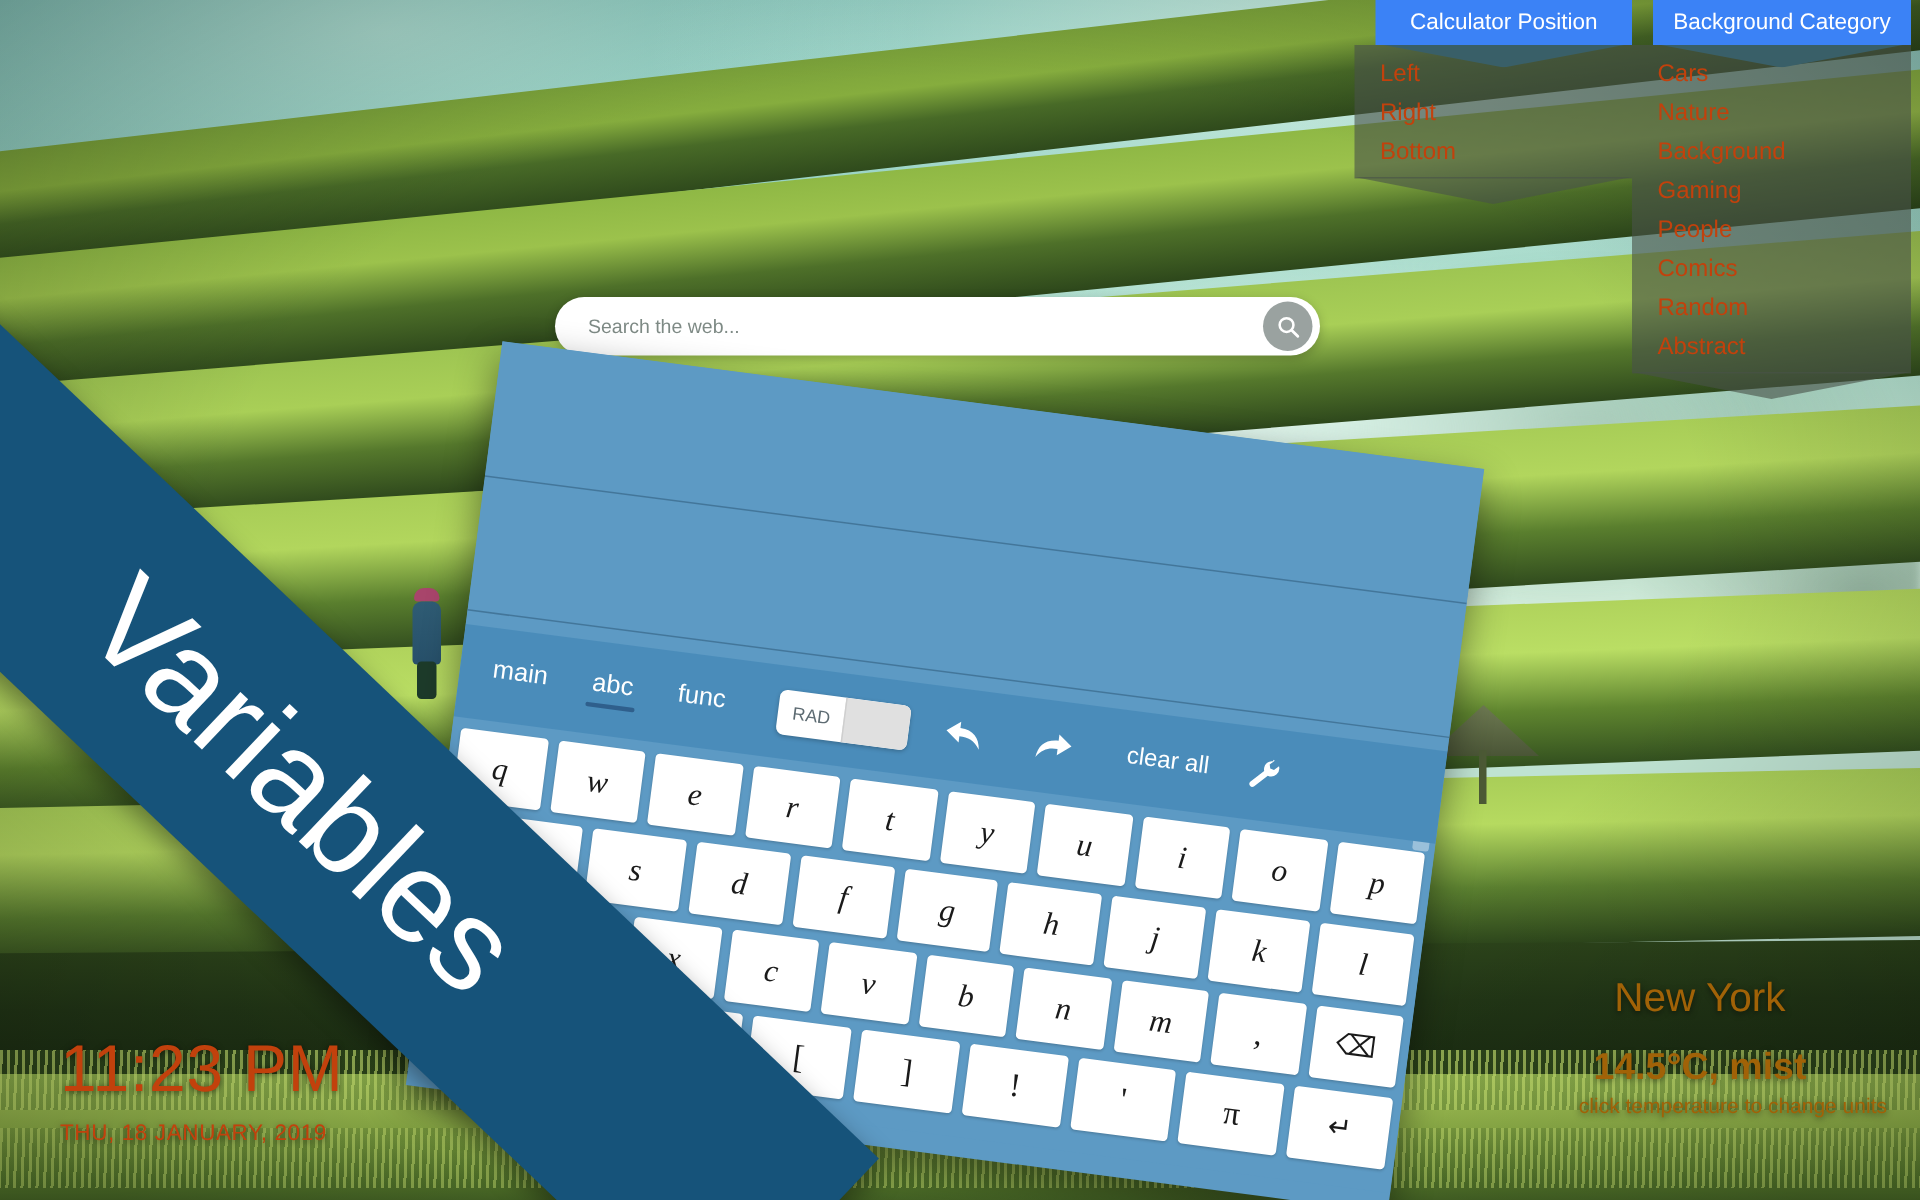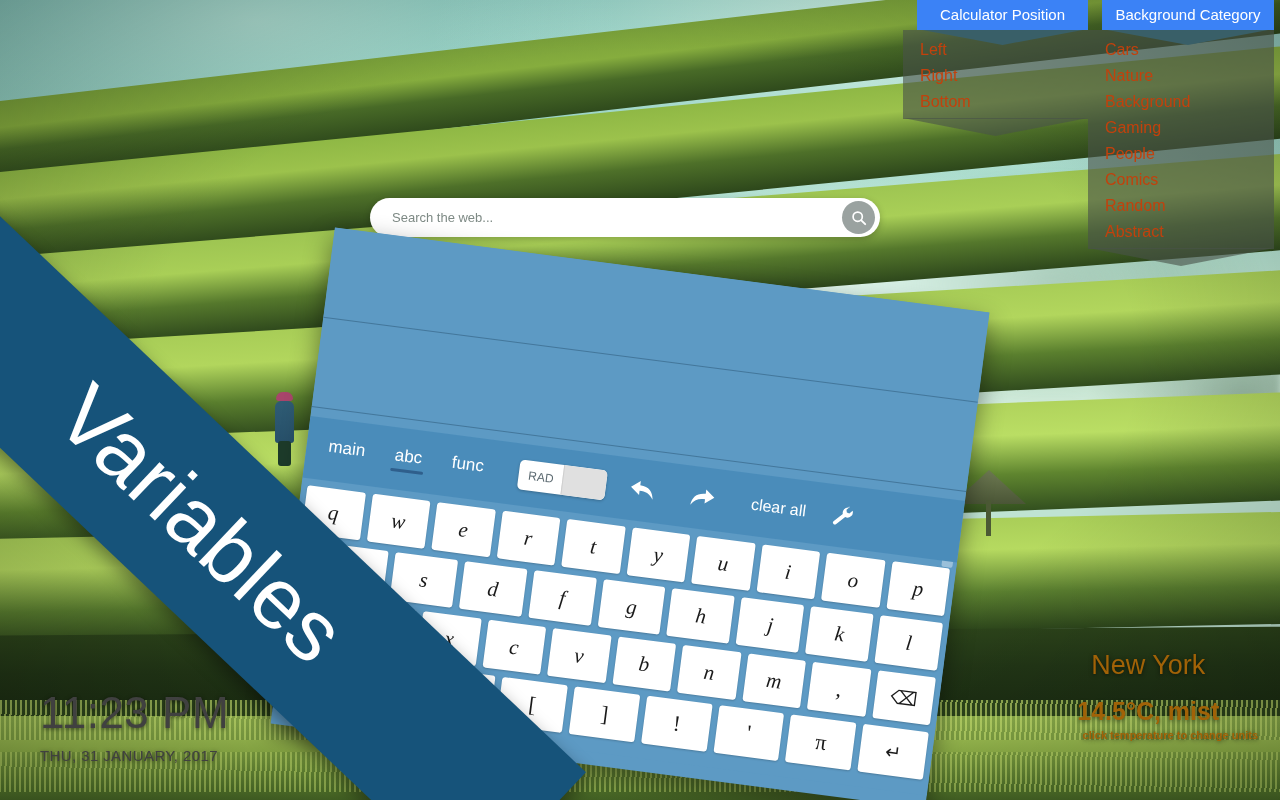--- a/index.html
+++ b/index.html
@@ -195,29 +195,29 @@
     flex:1; height:48px; background:#fff; border-radius:3px;
     display:flex; align-items:center; justify-content:center;
     font-family:"Liberation Serif", serif; font-style:italic; font-size:21px;
     color:#1a1a1a; cursor:pointer; box-shadow:0 1px 2px rgba(0,0,0,.2);
     user-select:none;
   }
   .key.sym{ font-family:"Liberation Serif", serif; font-style:normal; font-size:22px; }
   .key.glyph{ font-family:"DejaVu Sans", sans-serif; font-style:normal; font-size:19px; }
 
   
-  #clock{ position:absolute; left:40px; top:690px; z-index:35; color:#404040;
+  #clock{ position:absolute; left:40px; top:690px; z-index:35; color:#c2410c;
       text-shadow:0 1px 4px rgba(0,0,0,.55); }
   #clock-time{ font-size:44px; font-weight:300; line-height:1.06; letter-spacing:.5px; }
   #clock-date{ font-size:15px; margin-top:10px; letter-spacing:.4px; }
   #weather{ position:absolute; right:22px; top:651px; z-index:35; color:#a16207;
       text-align:center; text-shadow:0 1px 4px rgba(0,0,0,.55); }
   #weather-city{ font-size:27px; font-weight:300; line-height:1.1; }
   #weather-temp{ font-size:25px; font-weight:bold; margin-top:16px; }
-  #weather-hint{ font-size:11px; margin-top:3px; font-weight:bold;margin-left:44px; }
+  #weather-hint{ font-size:14px; margin-top:3px; font-weight:normal;margin-left:44px; }
 </style>
 </head>
 <body>
 
 <div id="wallpaper">
   <div class="sky"></div>
   <div class="forest"></div>
   <div class="mist"></div>
   <div class="terrace t1"></div>
   <div class="terrace t2"></div>
@@ -361,20 +361,20 @@
       <div class="pitem">Abstract</div>
     </div>
 </div>
 
 <div id="ribbon">
   <span>Variables</span>
 </div>
 
 <div id="clock">
   <div id="clock-time">11:23 PM</div>
-  <div id="clock-date">THU, 31 JANUARY, 2017</div>
+  <div id="clock-date">THU, 18 JANUARY, 2019</div>
 </div>
 
 <div id="weather">
   <div id="weather-city">New York</div>
   <div id="weather-temp">14.5°C, mist</div>
   <div id="weather-hint">click temperature to change units</div>
 </div>
 
 </body></html>

